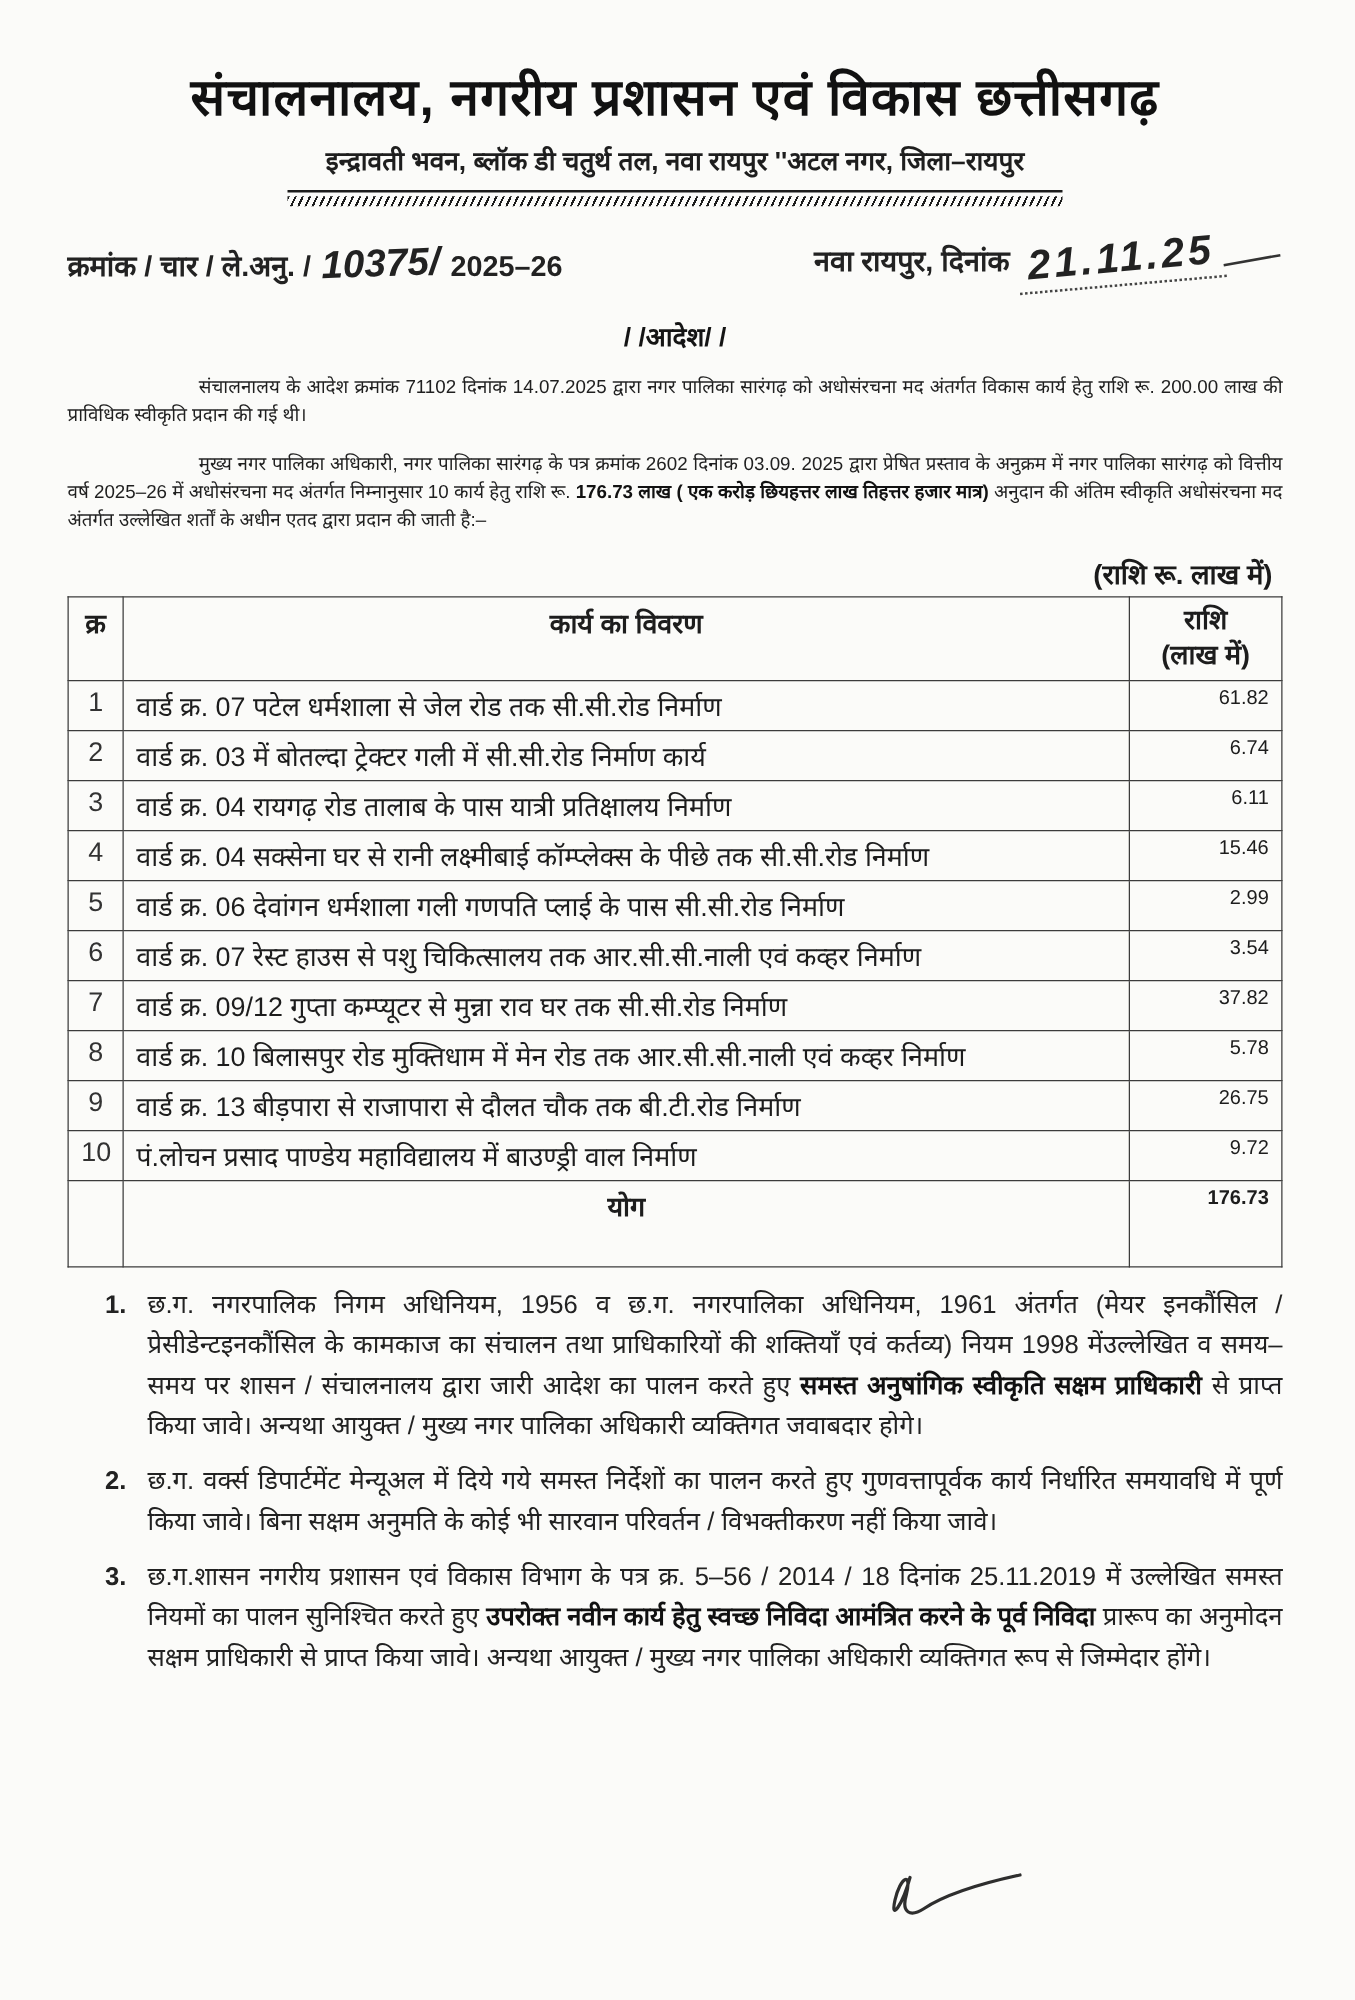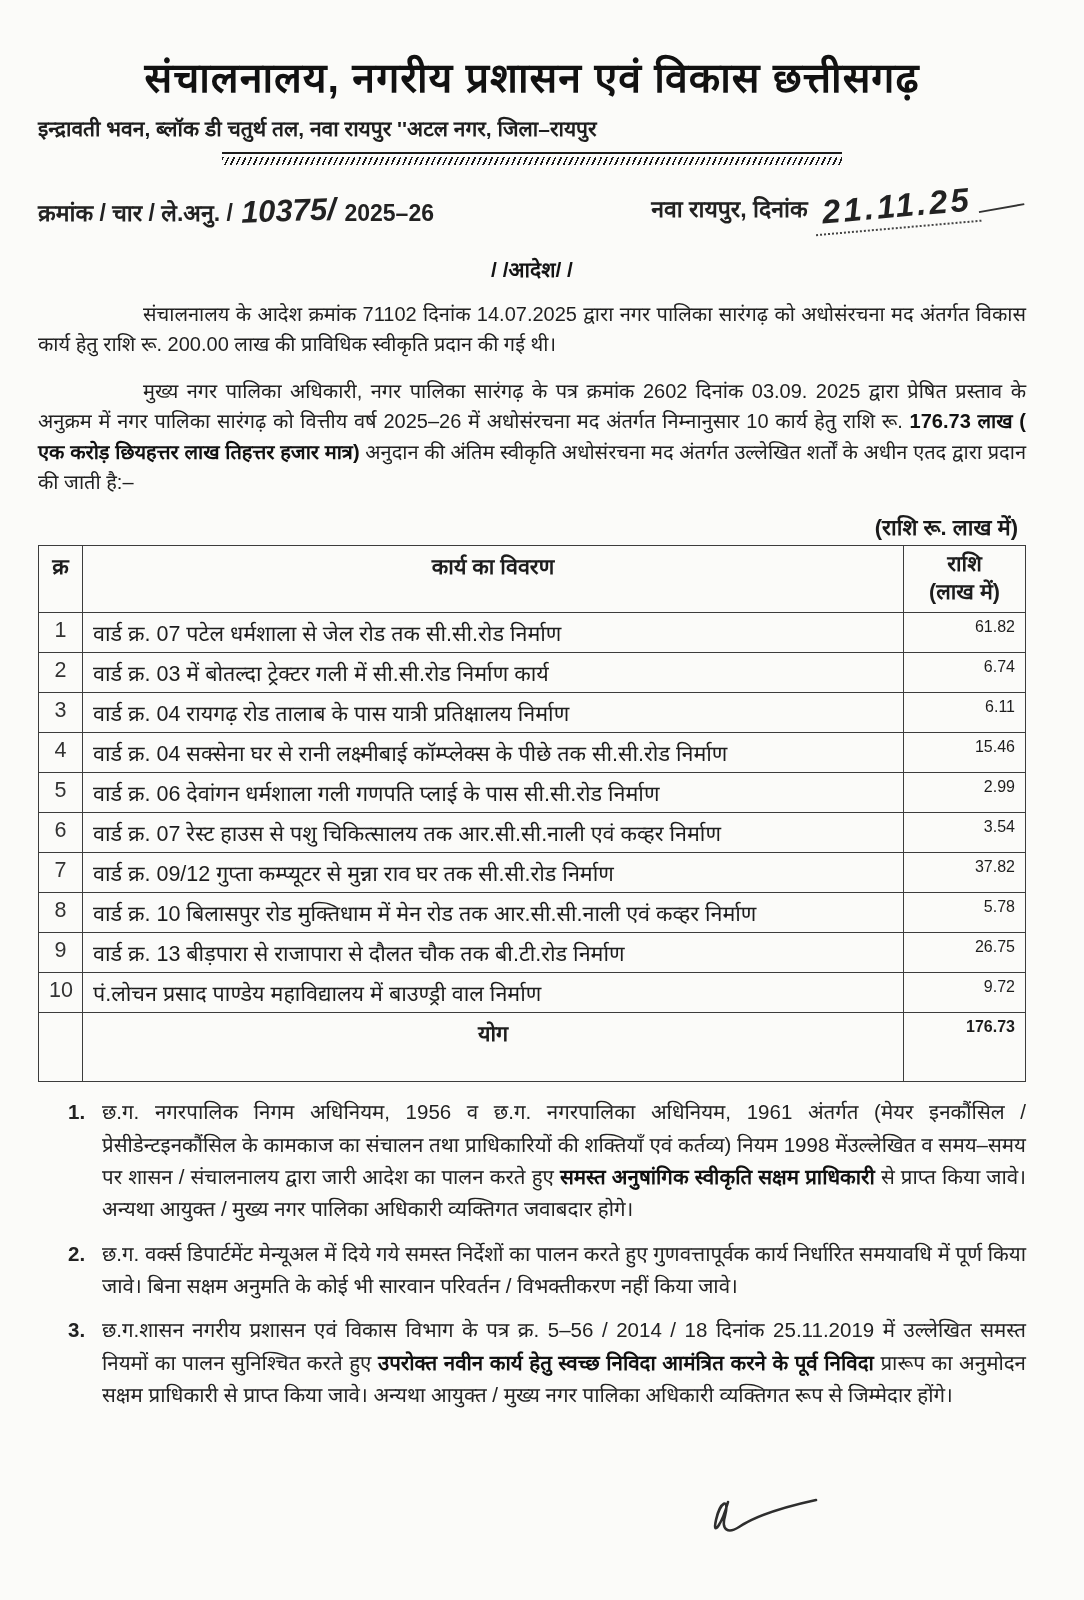--- a/index.html
+++ b/index.html
@@ -5,32 +5,33 @@
   html,body{margin:0;padding:0;background:#e9e9e7;}
   .page{
     position:relative;
     width:1084px;height:1600px;
     margin:0 auto;
     background:#fbfbf9;
     color:#1b1b1b;
     font-family:"Liberation Sans", sans-serif;
     overflow:hidden;
     box-sizing:border-box;
-    padding:30px 58px 0 38px;
+    padding:30px 58px 0 54px;
   }
   
   .org-title{
     text-align:center;
     font-size:41px;
     font-weight:700;
     letter-spacing:1px;
     margin-top:18px;
     color:#111;
   }
   .org-address{
+    text-align:center;
     font-size:21px;
     font-weight:700;
     margin-top:10px;
     color:#1e1e1e;
   }
   .header-divider{
     width:620px;
     margin:10px auto 0 auto;
   }
   .header-divider .dline{height:0;border-top:2.5px solid #1c1c1c;}
@@ -55,21 +56,21 @@
     border-bottom:2px dotted #444;
     padding:0 8px 2px 8px;
     letter-spacing:3px;
   }
   .date-tail{display:inline-block;width:46px;height:0;border-top:2.5px solid #333;transform:rotate(-10deg) translateY(-8px);}
   
   .order-heading{
     text-align:center;font-size:21px;font-weight:700;margin-top:26px;color:#141414;
   }
   .para{
-    font-size:20px;line-height:1.52;text-align:justify;color:#1f1f1f;margin-top:16px;
+    font-size:15px;line-height:1.52;text-align:justify;color:#1f1f1f;margin-top:16px;
   }
   .para.indent{text-indent:105px;}
   .bold{font-weight:700;color:#111;}
   .unit-note{
     text-align:right;font-size:22px;font-weight:700;margin:14px 8px 4px 0;color:#1a1a1a;
   }
   
   table.works{
     width:100%;border-collapse:collapse;table-layout:fixed;
     font-size:21.5px;color:#1d1d1d;

